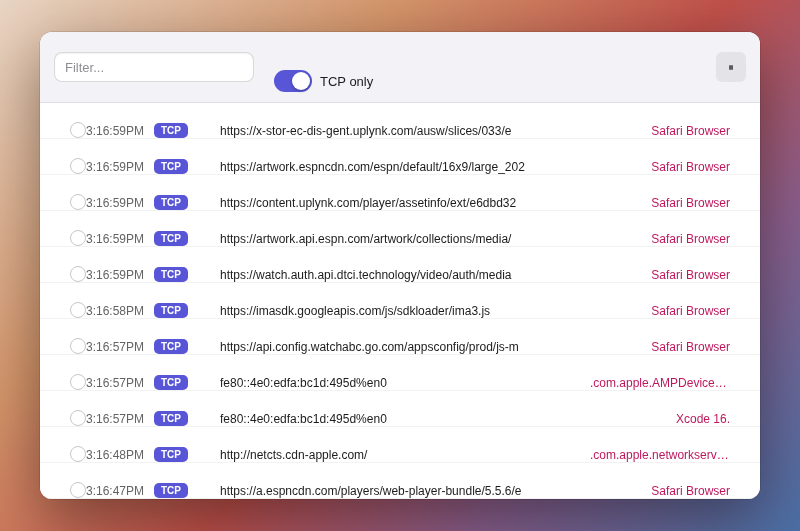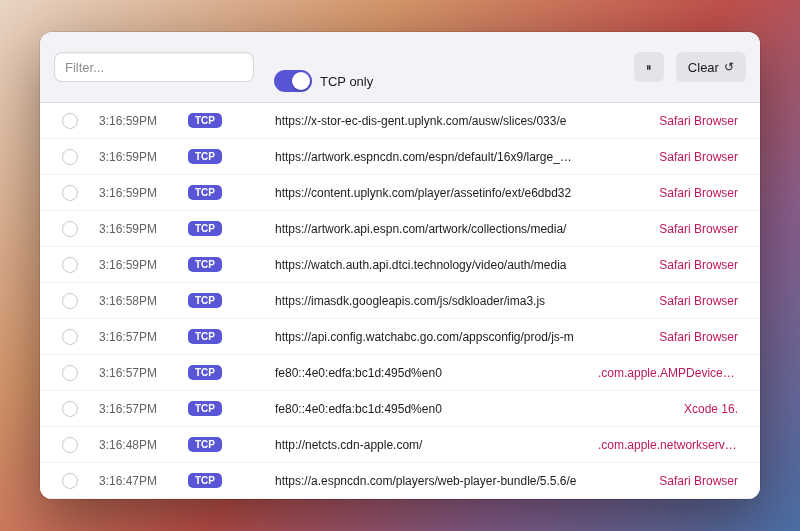--- a/index.html
+++ b/index.html
@@ -170,25 +170,25 @@
     }
 
     .table-container {
       overflow-y: auto;
       max-height: 400px;
       background: #fff;
     }
 
     .table-row {
       display: flex;
-      align-items: center;
-      padding: 0 22px;
+      align-items: flex-end;
+      padding: 0 30px;
       height: 36px;
       border-bottom: 1px solid rgba(0,0,0,0.05);
-      gap: 21px;
+      gap: 0;
     }
 
     .row-radio {
       width: 16px;
       height: 16px;
       border-radius: 50%;
       border: 1.5px solid #c7c7cc;
       flex-shrink: 0;
       background: white;
       cursor: pointer;
@@ -260,24 +260,20 @@
       </div>
       <span class="toggle-label">TCP only</span>
     </div>
 
     <div class="spacer"></div>
 
     <button class="pause-btn">
       <span>⏸</span>
     </button>
 
-    <button class="clear-btn">
-      <span>Clear</span>
-      <span class="refresh-icon">↺</span>
-    </button>
   </div>
 
   <div class="table-container" id="table-body">
   <div class="table-row">
       <div class="row-radio"></div>
       <span class="row-time">3:16:59PM</span>
       <span class="tcp-badge">TCP</span>
       <span class="row-url">https://x-stor-ec-dis-gent.uplynk.com/ausw/slices/033/e</span>
       <span class="row-source">Safari Browser</span>
     </div>

